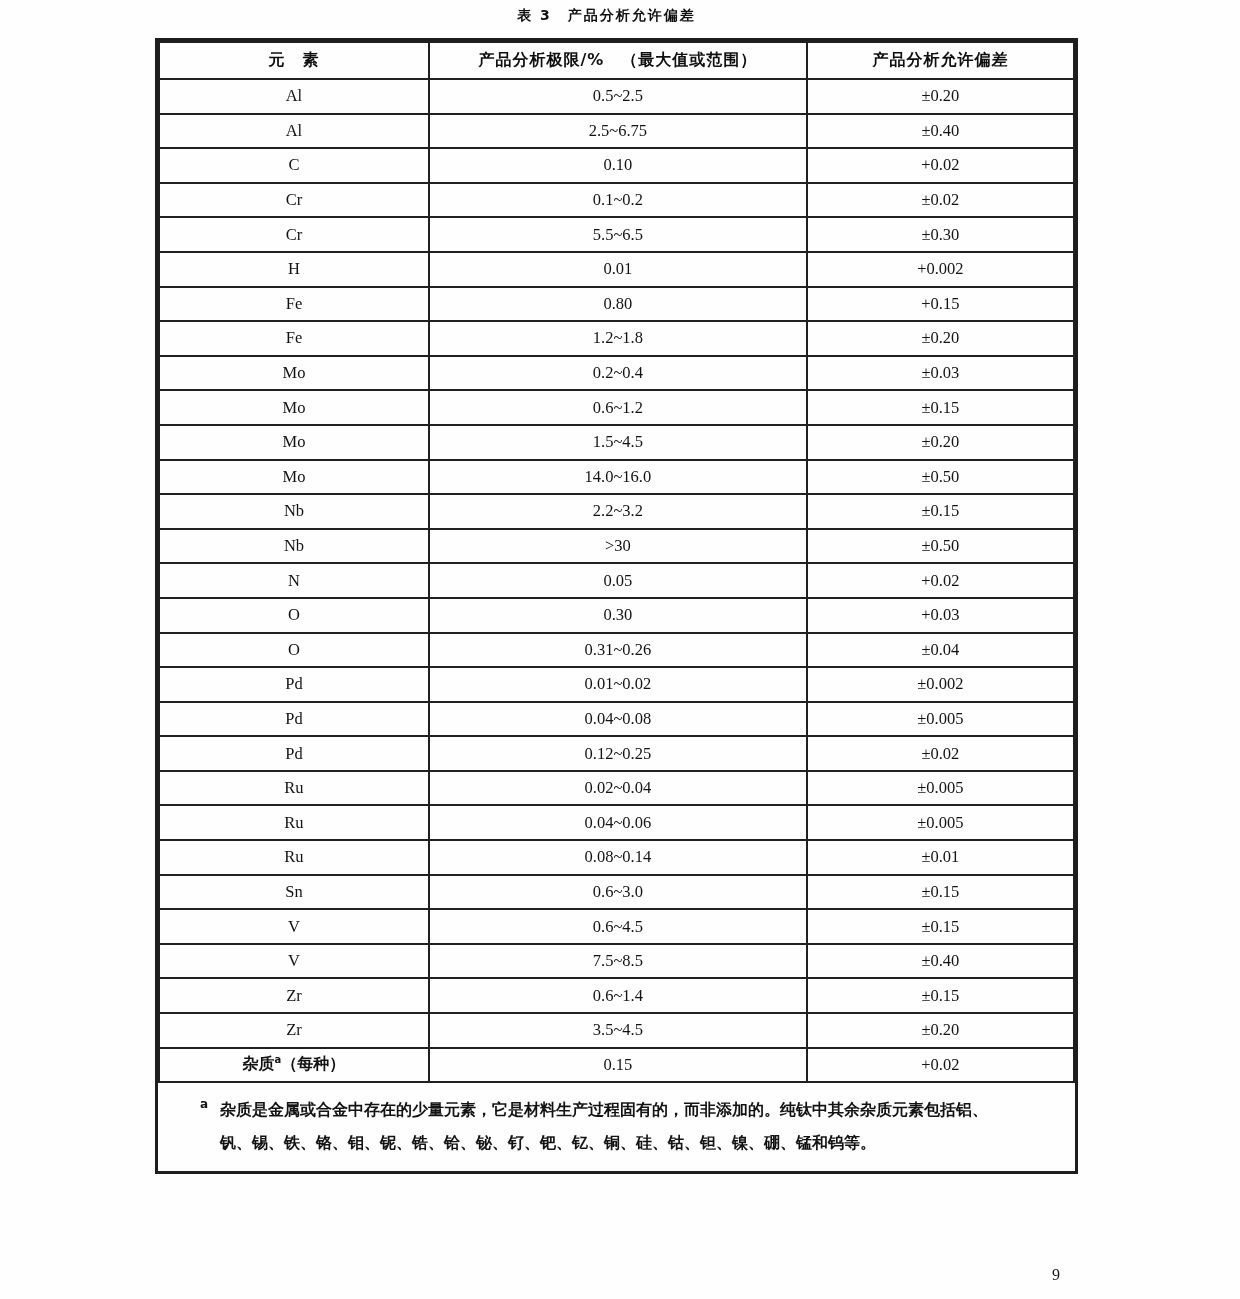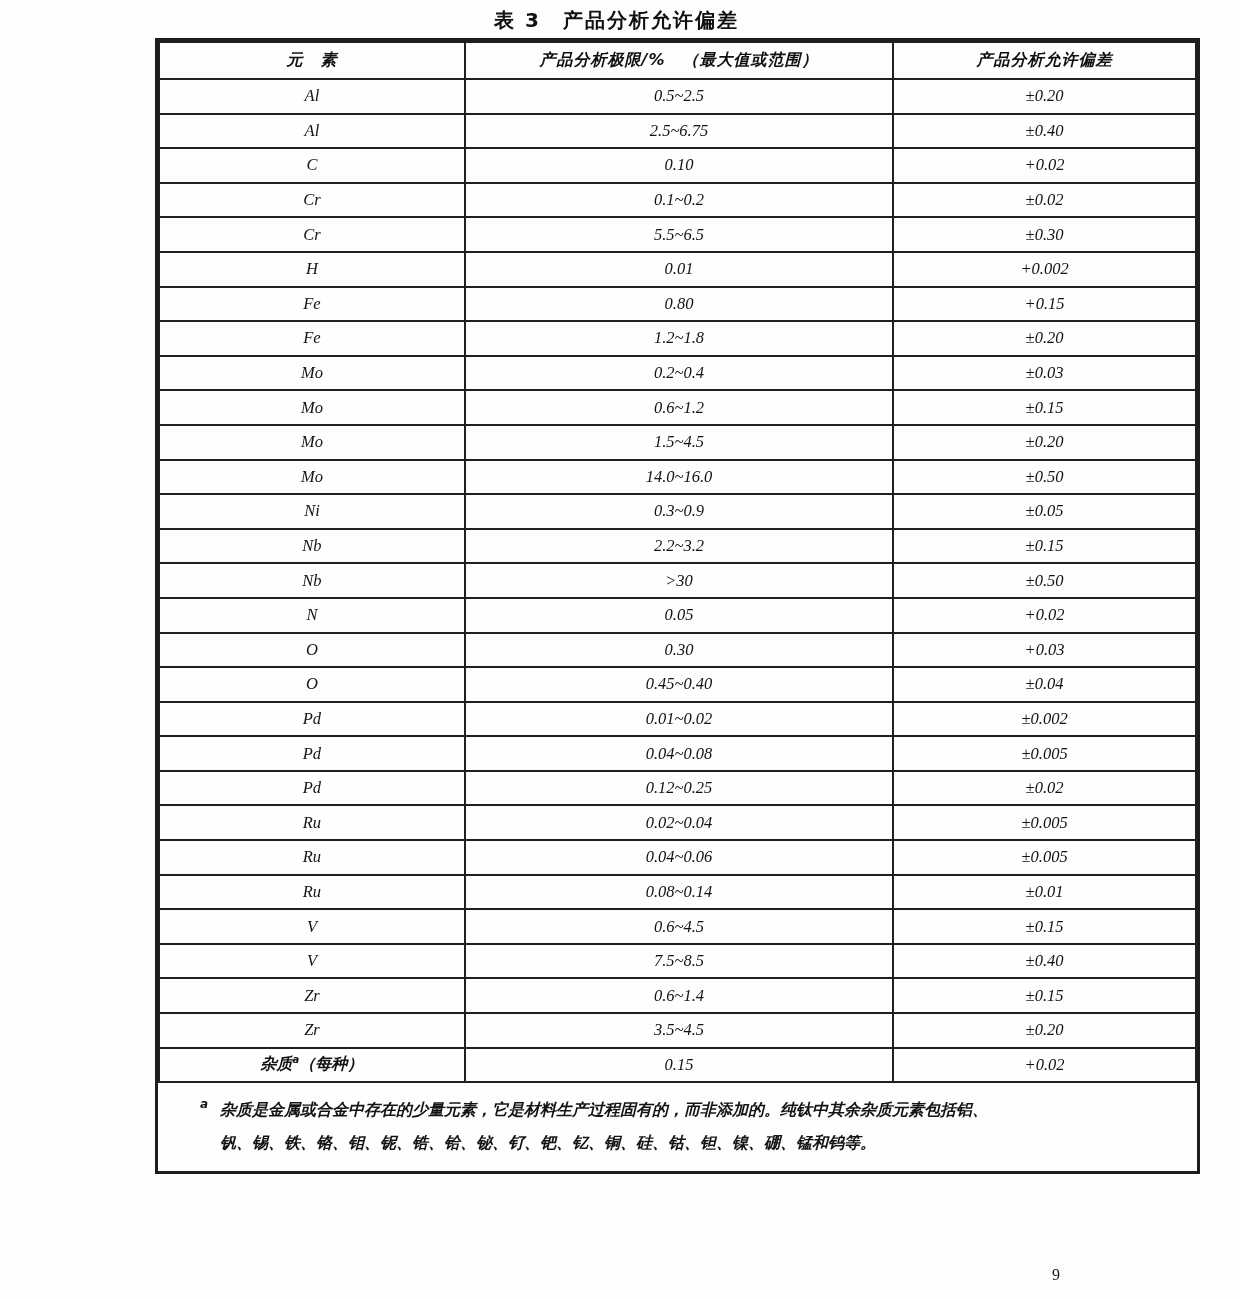--- a/index.html
+++ b/index.html
@@ -6,27 +6,27 @@
   html,body { background:#ffffff; }
   body {
     width:1240px; height:1299px; position:relative;
     font-family:"DejaVu Sans", sans-serif;
     color:#161616;
   }
   .page {
     position:absolute; inset:0; background:#fefefe; overflow:hidden;
   }
   .doc-title {
-    position:absolute; left:155px; top:7px; width:923px;
-    text-align:center; font-size:20px; font-weight:700;
+    position:absolute; left:145px; top:7px; width:923px;
+    text-align:center; font-size:14px; font-weight:700;
     letter-spacing:2px; color:#111;
   }
   .table-wrap {
-    position:absolute; left:155px; top:38px; width:1045px;
-    border:3px solid #1e1e1e; background:#fefefe;font-style:italic;
+    position:absolute; left:155px; top:38px; width:923px;
+    border:3px solid #1e1e1e; background:#fefefe;
   }
   table { width:100%; border-collapse:collapse; table-layout:fixed; }
   col.c1 { width:29.5%; }
   col.c2 { width:41.3%; }
   col.c3 { width:29.2%; }
   th {
     height:37px; font-size:16px; font-weight:700;
     border:2px solid #202020; text-align:center; vertical-align:middle;
     letter-spacing:1px; color:#101010;
   }
@@ -133,25 +133,20 @@
             <td>Mo</td>
             <td>1.5~4.5</td>
             <td>±0.20</td>
           </tr>
           <tr>
             <td>Mo</td>
             <td>14.0~16.0</td>
             <td>±0.50</td>
           </tr>
           <tr>
-            <td>Ni</td>
-            <td>0.3~0.9</td>
-            <td>±0.05</td>
-          </tr>
-          <tr>
             <td>Nb</td>
             <td>2.2~3.2</td>
             <td>±0.15</td>
           </tr>
           <tr>
             <td>Nb</td>
             <td>&gt;30</td>
             <td>±0.50</td>
           </tr>
           <tr>
@@ -159,21 +154,21 @@
             <td>0.05</td>
             <td>+0.02</td>
           </tr>
           <tr>
             <td>O</td>
             <td>0.30</td>
             <td>+0.03</td>
           </tr>
           <tr>
             <td>O</td>
-            <td>0.45~0.40</td>
+            <td>0.31~0.26</td>
             <td>±0.04</td>
           </tr>
           <tr>
             <td>Pd</td>
             <td>0.01~0.02</td>
             <td>±0.002</td>
           </tr>
           <tr>
             <td>Pd</td>
             <td>0.04~0.08</td>
@@ -191,20 +186,25 @@
           </tr>
           <tr>
             <td>Ru</td>
             <td>0.04~0.06</td>
             <td>±0.005</td>
           </tr>
           <tr>
             <td>Ru</td>
             <td>0.08~0.14</td>
             <td>±0.01</td>
+          </tr>
+          <tr>
+            <td>Sn</td>
+            <td>0.6~3.0</td>
+            <td>±0.15</td>
           </tr>
           <tr>
             <td>V</td>
             <td>0.6~4.5</td>
             <td>±0.15</td>
           </tr>
           <tr>
             <td>V</td>
             <td>7.5~8.5</td>
             <td>±0.40</td>

